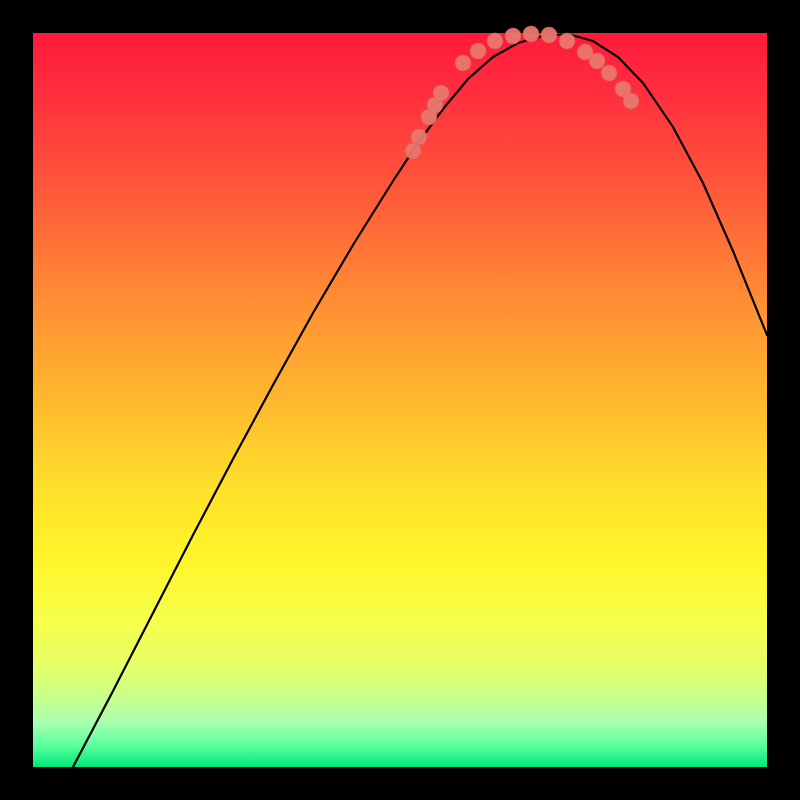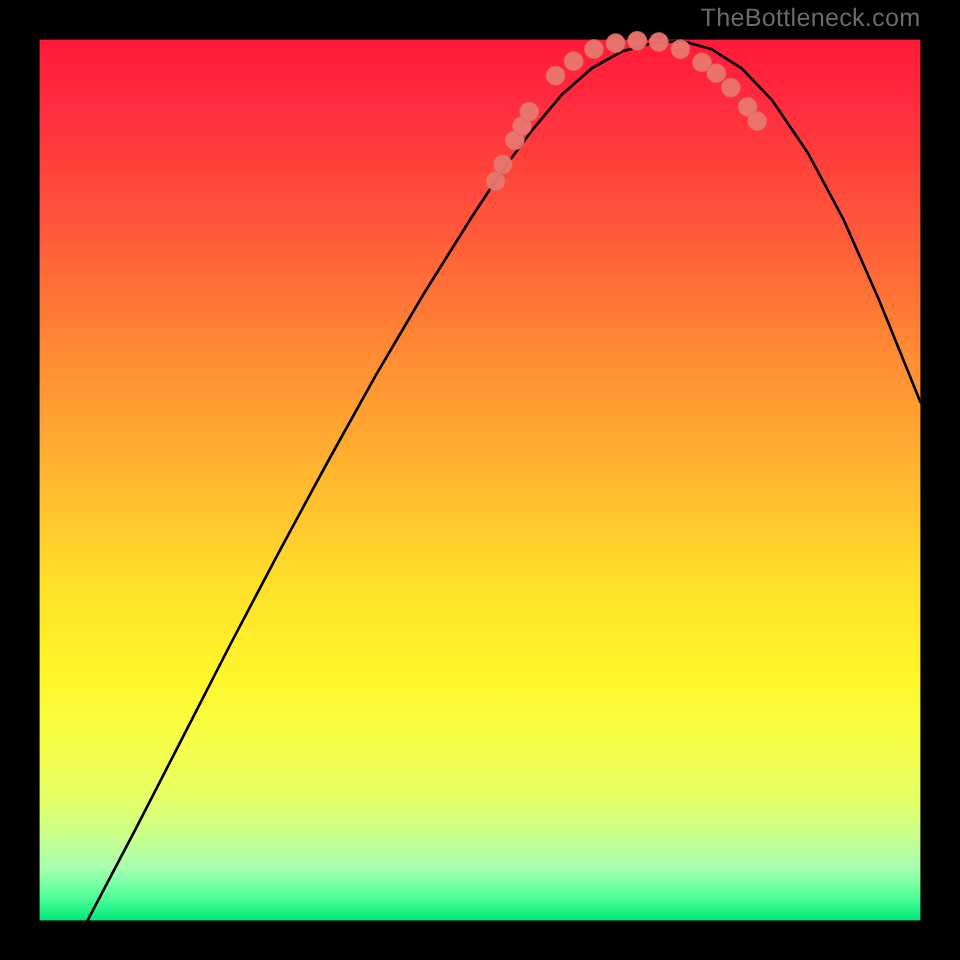--- a/index.html
+++ b/index.html
@@ -72,21 +72,20 @@
     opacity: 0.95;
   }
 </style>
 </head>
 <body>
 
 <div class="frame">
 
   <div class="plot-area"></div>
 
-  <div class="watermark">TheBottleneck.com</div>
 
   <svg class="curve" viewBox="0 0 734 734">
     <path class="line" d="M40 734 L80 658 L120 580 L160 502 L200 426 L240 352 L280 280 L320 212 L360 148 L385 110 L410 76 L435 46 L460 24 L485 10 L510 3 L535 1 L560 8 L585 24 L610 50 L640 94 L670 150 L700 218 L734 302"></path>
     <g>
         <circle class="pt" cx="380" cy="118" r="8"></circle>
         <circle class="pt" cx="386" cy="104" r="8"></circle>
         <circle class="pt" cx="396" cy="84" r="8"></circle>
         <circle class="pt" cx="402" cy="72" r="8"></circle>
         <circle class="pt" cx="408" cy="60" r="8"></circle>
         <circle class="pt" cx="430" cy="30" r="8"></circle>

